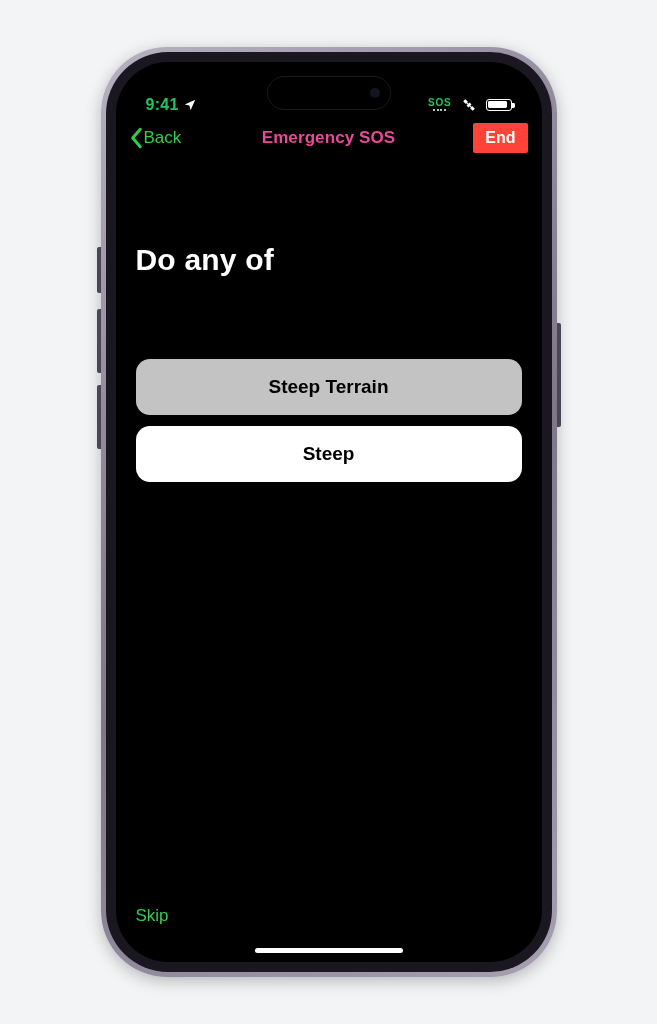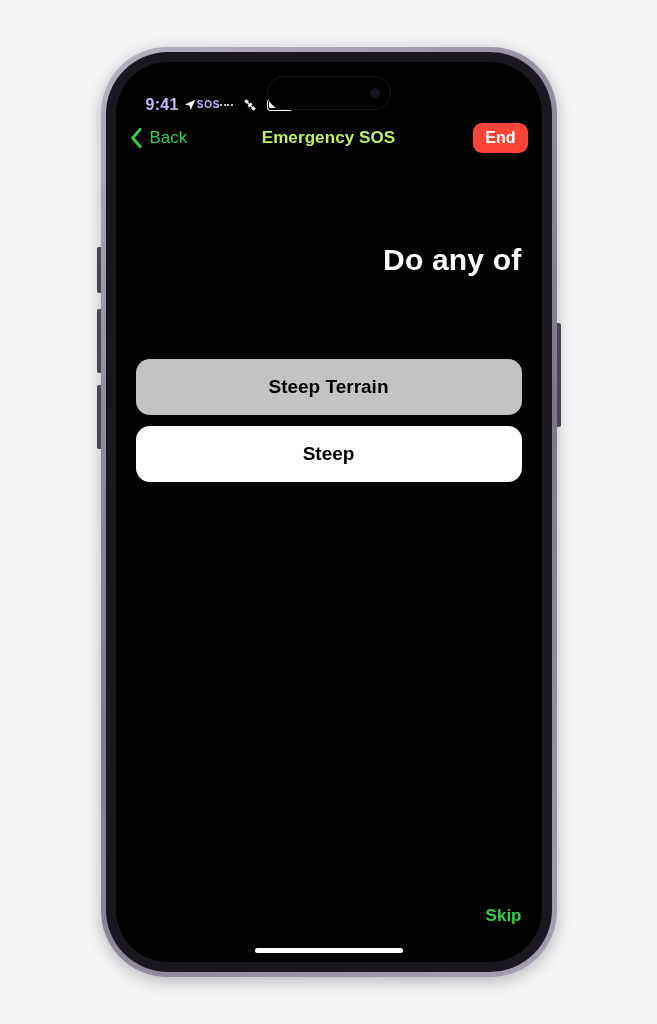--- a/index.html
+++ b/index.html
@@ -74,74 +74,74 @@
     border-radius:50%;
     background:#13151f;
     transform:translateY(-50%);
   }
 
   
   .status {
     height:54px;
     padding:31px 30px 0;
     display:flex;
-    justify-content:flex-start;
+    justify-content:space-between;
     align-items:center;
-    color:#c4b5fd;
+    color:#22c55e;
     font-size:16px;
     font-weight:600;
   }
   .status .left { display:flex; align-items:center; gap:4px; letter-spacing:.3px;}
   .status .right{ display:flex; align-items:center; gap:8px;}
-  .sos-text{ font-size:10px; font-weight:700; letter-spacing:.8px; display:flex; flex-direction:row; align-items:center; line-height:1;}
+  .sos-text{ font-size:10px; font-weight:700; letter-spacing:.8px; display:flex; flex-direction:column; align-items:center; line-height:1;}
   .sos-dots{ display:flex; gap:1.5px; margin-top:1px;}
   .sos-dots span{ width:2px;height:2px;background:#fff;border-radius:50%;}
   .sat-icon{ transform:rotate(0deg);}
   .battery{
     width:26px;height:12px;border:1.4px solid #fff;border-radius:3px;position:relative;
   }
   .battery::after{content:"";position:absolute;right:-4px;top:3px;width:2.2px;height:5px;background:#fff;border-radius:0 1.4px 1.4px 0;}
   .battery-fill{position:absolute;left:1.4px;top:1.4px;bottom:1.4px;width:19px;background:#fff;border-radius:1.4px;}
 
   
   .nav{
     height:44px;
     display:flex;
     align-items:center;
     justify-content:space-between;
     padding:0 14px;
     position:relative;
   }
   .nav .back{
-    display:flex;align-items:center;gap:6px;
+    display:flex;align-items:center;gap:0;
     color:#2fcf4a;font-size:17px;font-weight:400;
     cursor:pointer;
   }
   .nav .back svg{display:block;}
   .nav .title{
     position:absolute;left:50%;top:50%;transform:translate(-50%,-50%);
-    color:#bef264;font-size:17px;font-weight:600;letter-spacing:.1px;
+    color:#ec4899;font-size:17px;font-weight:600;letter-spacing:.1px;
     white-space:nowrap;
   }
   .nav .end{
     background:#ff4336;
     color:#fff;
     font-size:16px;
     font-weight:600;
     padding:6px 12px;
-    border-radius:9px;
+    border-radius:2px;
     cursor:pointer;
     margin-left:43px;
   }
 
   
   .content{ flex:1; display:flex; flex-direction:column; padding:0 20px;}
   .question{
     margin-top:82px;
-    text-align:right;
+    text-align:left;
     color:#fff;
     font-size:30px;
     font-weight:700;
     line-height:1.22;
     letter-spacing:.2px;
   }
   .options{
     margin-top:80px;
     display:flex;
     flex-direction:column;
@@ -159,24 +159,24 @@
     justify-content:center;
     cursor:pointer;
     user-select:none;
     text-align:center;
   }
   .opt.selected{ background:#c3c3c3; }
 
   .skip{
     margin-top:auto;
     margin-bottom:36px;
-    text-align:right;
+    text-align:left;
     color:#2fcf4a;
     font-size:17px;
-    font-weight:700;
+    font-weight:400;
     cursor:pointer;
   }
 
   .home-indicator{
     position:absolute;
     bottom:9px;left:50%;transform:translateX(-50%);
     width:148px;height:5px;border-radius:3px;background:#fff;
   }
 </style>
 </head>

